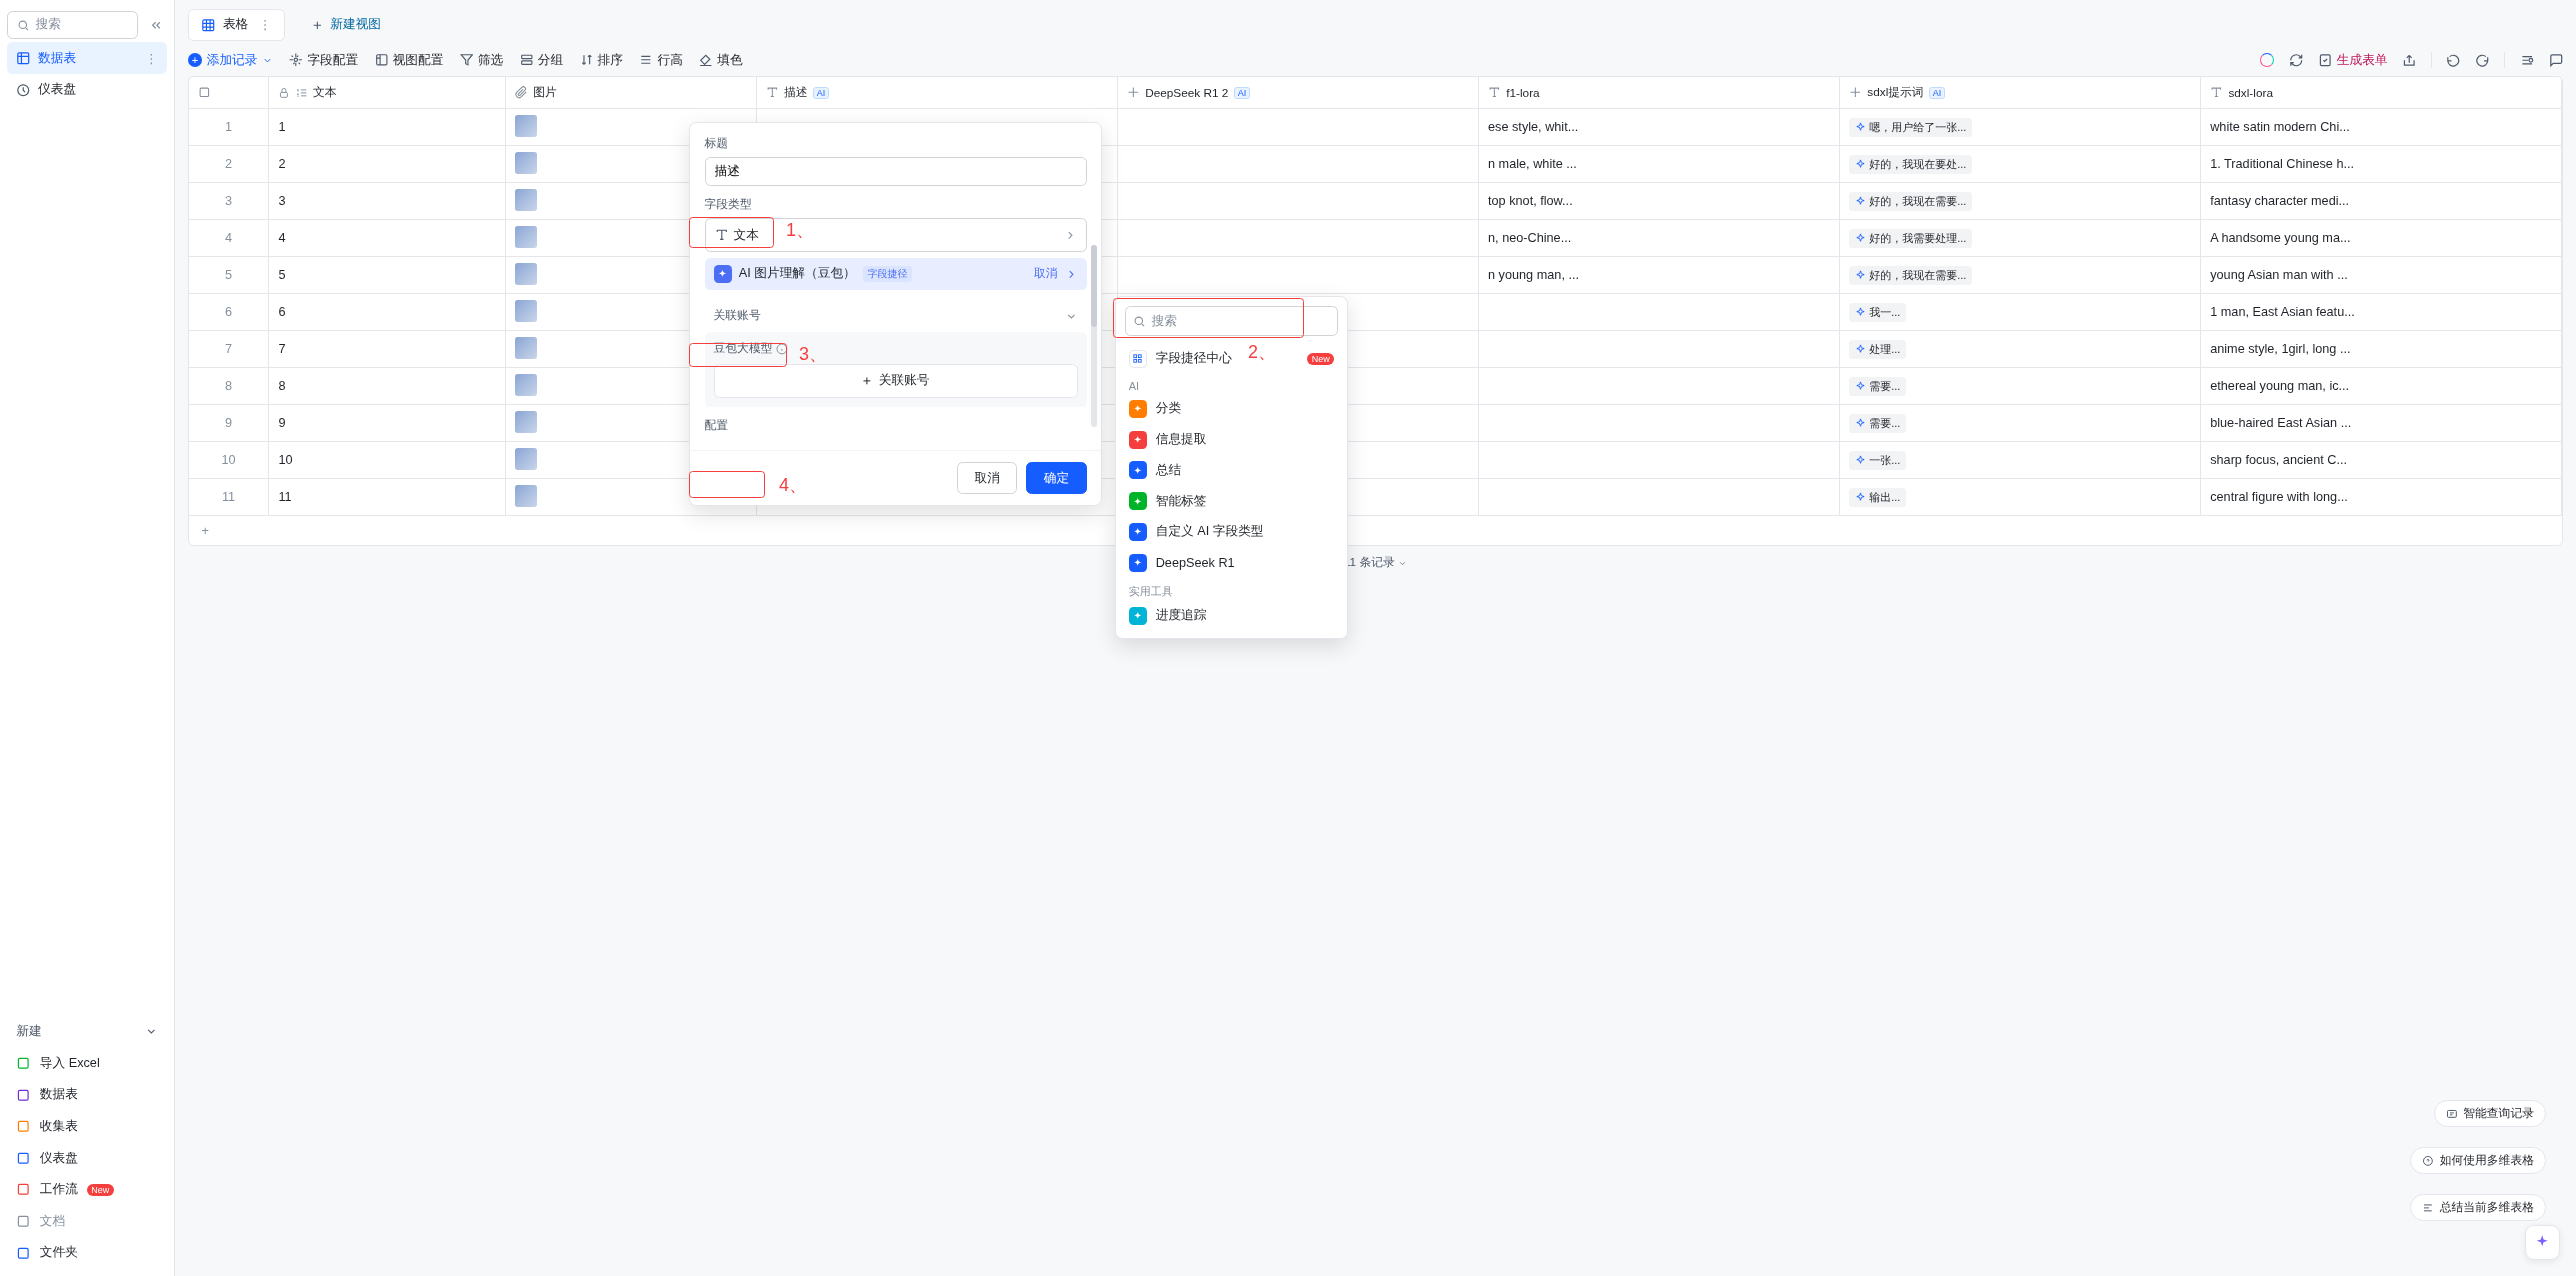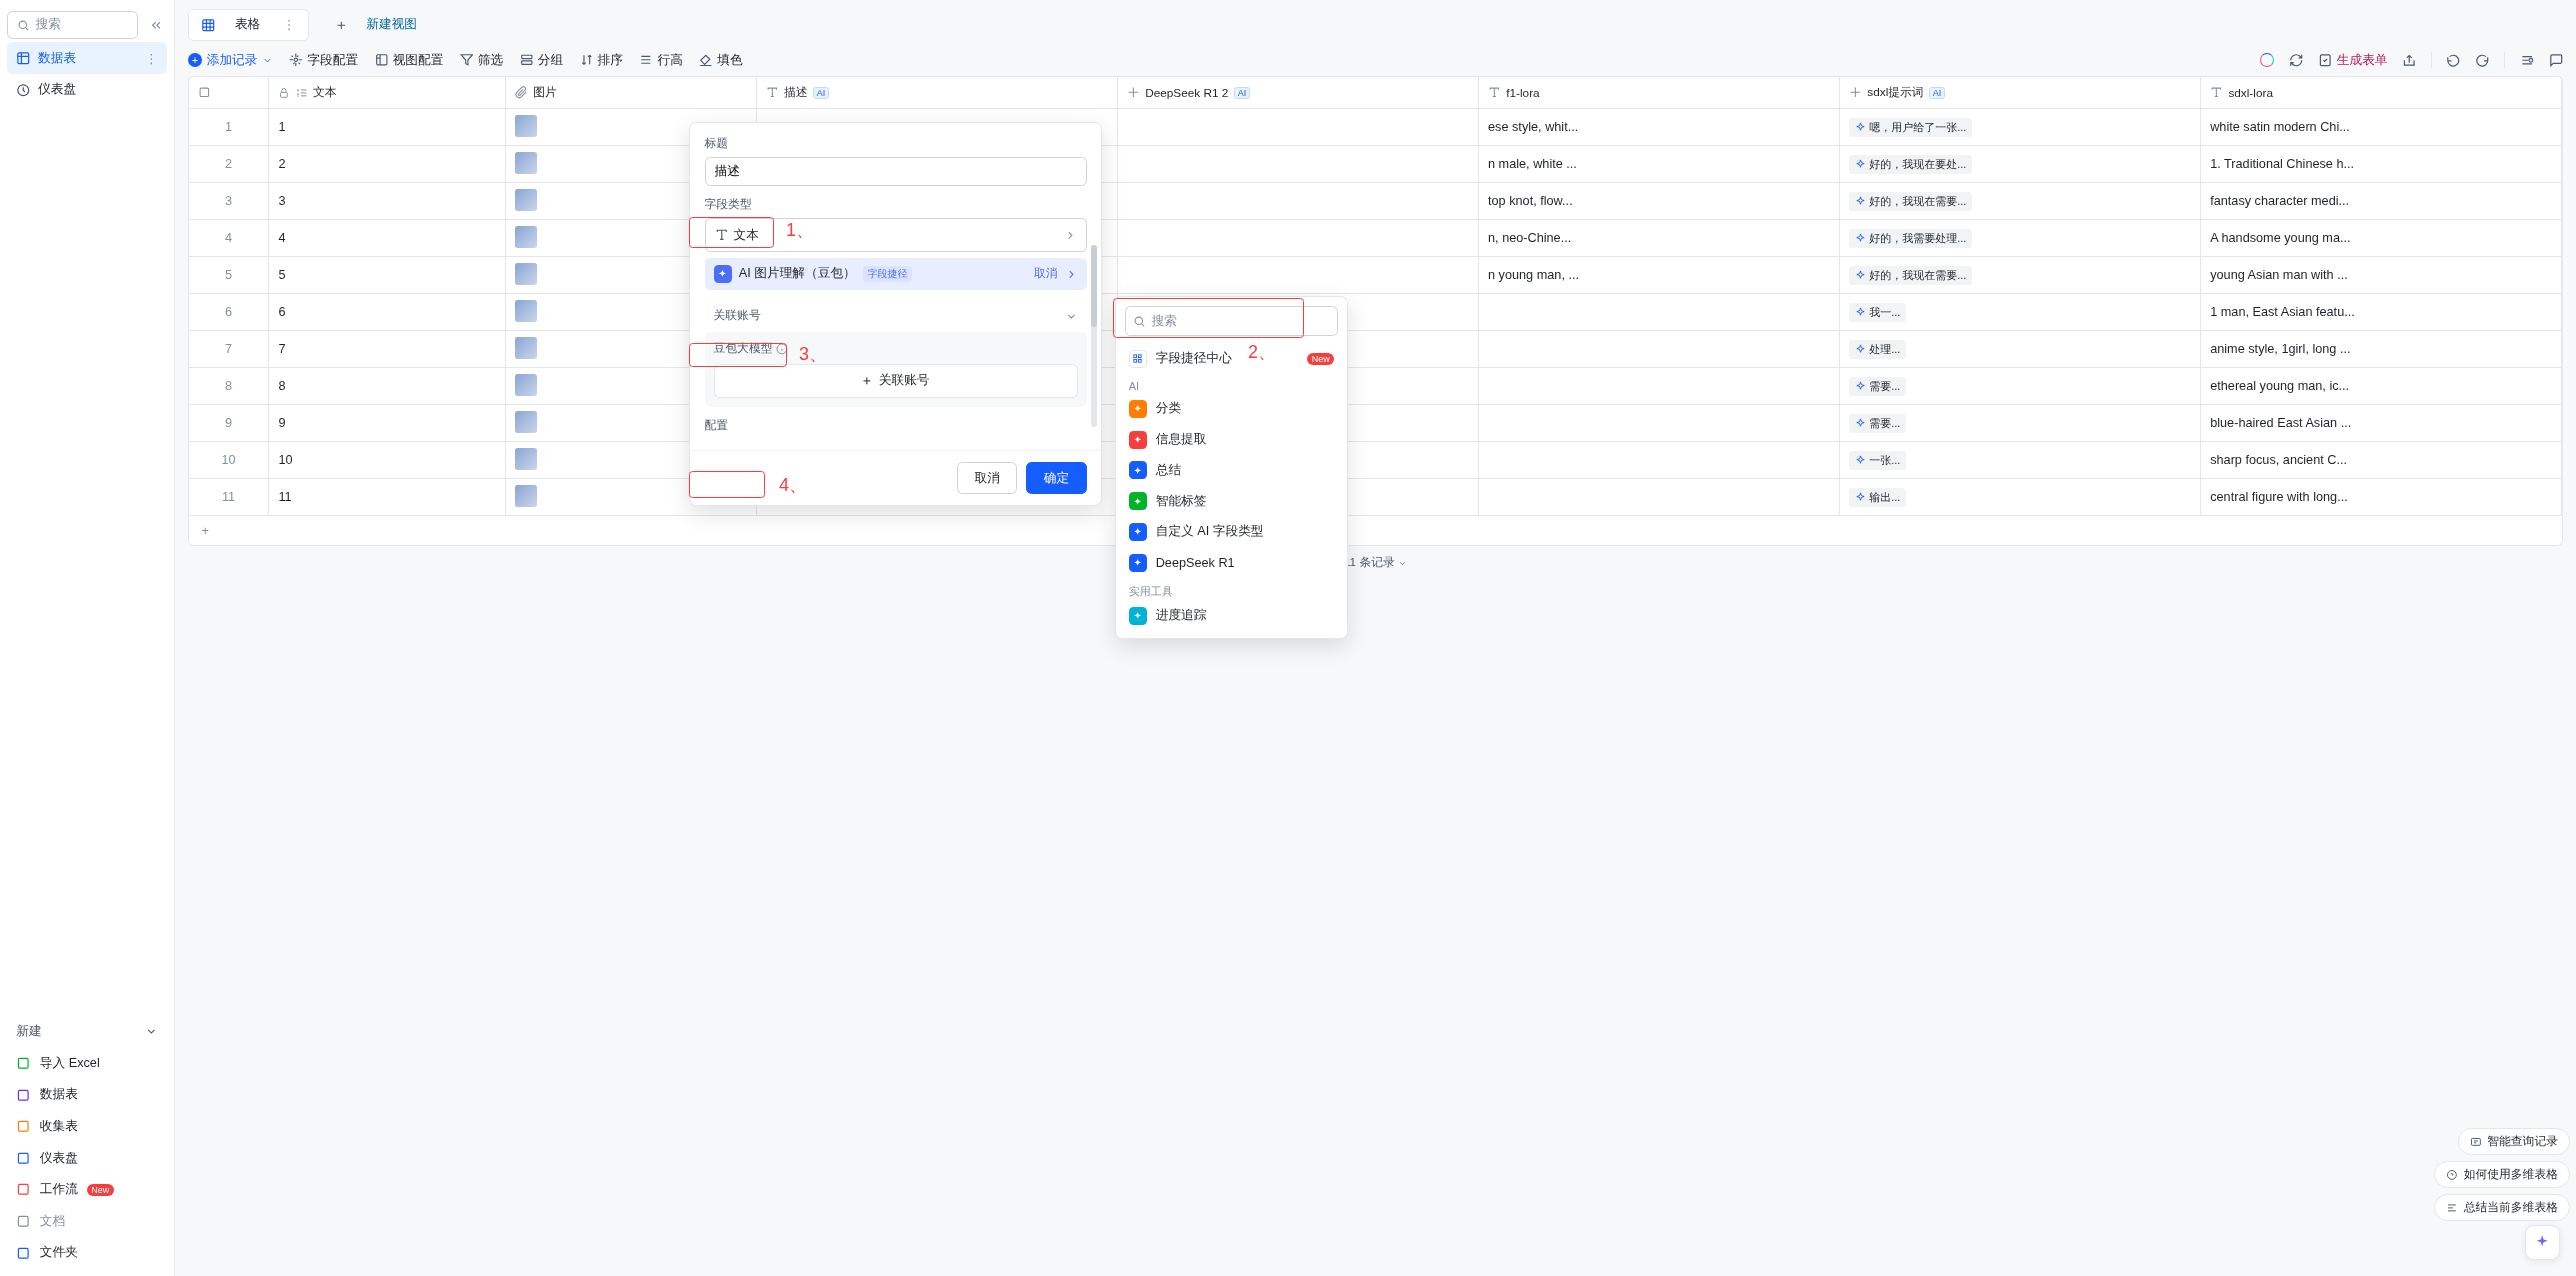--- a/index.html
+++ b/index.html
@@ -12,21 +12,21 @@
 .nav-item { display: flex; align-items: center; gap: 7.3px; padding: 7.3px 9px; border-radius: 5.5px; cursor: pointer; color: #1f2329; }
 .nav-item.active { background: #e8f3ff; color: #165dff; }
 .nav-item .dots { margin-left: auto; color: #86909c; }
 .sidebar-spacer { flex: 1; }
 .new-section { padding: 7.3px 9px; display: flex; align-items: center; justify-content: space-between; color: #4e5969; }
 .new-item { display: flex; align-items: center; gap: 9px; padding: 7.3px 9px; border-radius: 5.5px; cursor: pointer; color: #1f2329; }
 .new-item.muted { color: #86909c; }
 .badge-new { background: #f53f3f; color: #fff; font-size: 9px; padding: 0.9px 4.5px; border-radius: 7.3px; }
 .main { flex: 1; display: flex; flex-direction: column; background: #f7f8fa; position: relative; }
 .tabs-row { display: flex; align-items: center; padding: 9px 12.7px 3.6px; gap: 12.7px; }
-.tab { display: flex; align-items: center; gap: 19px; padding: 6.4px 12.7px; border-radius: 5.5px; background: #fff; border: 0.9px solid #e5e6eb; cursor: pointer; }
+.tab { display: flex; align-items: center; gap: 7px; padding: 6.4px 12.7px; border-radius: 5.5px; background: #fff; border: 0.9px solid #e5e6eb; cursor: pointer; }
 .tab.ghost { background: transparent; border: none; color: #0369a1; }
 .tab .dots { color: #86909c; margin-left: 3.6px; }
 .toolbar { display: flex; align-items: center; gap: 16.4px; padding: 7.3px 12.7px; }
 .tool-btn { display: flex; align-items: center; gap: 4.5px; color: #1f2329; cursor: pointer; font-size: 12.7px; }
 .add-record { color: #165dff; }
 .add-record .circle { width: 14.5px; height: 14.5px; border-radius: 50%; background: #165dff; color: #fff; display: inline-flex; align-items: center; justify-content: center; font-size: 11px; }
 .toolbar-right { margin-left: auto; display: flex; align-items: center; gap: 14.5px; color: #be185d; }
 .icon-btn { cursor: pointer; display: inline-flex; align-items: center; gap: 4.5px; }
 .rainbow { width: 14.5px; height: 14.5px; border-radius: 50%; border: 1.8px solid #ff4d94; border-top-color: #165dff; border-right-color: #00d4aa; }
 .divider-v { width: 0.9px; height: 16.4px; background: #e5e6eb; }
@@ -71,21 +71,21 @@
 .btn { padding: 6.4px 16.4px; border-radius: 5.5px; cursor: pointer; border: 0.9px solid #d0d3d6; background: #fff; }
 .btn.primary { background: #165dff; color: #fff; border-color: #165dff; }
 .redbox { position: absolute; border: 1.8px solid #f53f3f; border-radius: 3.6px; z-index: 30; pointer-events: none; }
 .redlabel { position: absolute; color: #f53f3f; font-size: 18px; z-index: 31; pointer-events: none; }
 .search-popup { position: absolute; left: 940px; top: 296px; width: 233px; background: #fff; border: 0.9px solid #e5e6eb; border-radius: 7.3px; box-shadow: 0 7.3px 22px rgba(0,0,0,0.12); z-index: 25; padding-bottom: 7.3px; }
 .search-popup .search-inp { margin: 9px 9px 7.3px; display: flex; align-items: center; gap: 5.5px; border: 0.9px solid #d0d3d6; border-radius: 5.5px; padding: 5.5px 7.3px; color: #86909c; }
 .popup-item { display: flex; align-items: center; gap: 9px; padding: 6.4px 12.7px; cursor: pointer; }
 .popup-cat { font-size: 11px; color: #86909c; padding: 5.5px 12.7px 1.8px; }
 .badge-new-sm { background: #f53f3f; color: #fff; font-size: 9px; padding: 0.9px 4.5px; border-radius: 7.3px; margin-left: auto; }
 .sq-ico { width: 18px; height: 18px; border-radius: 4.5px; display: inline-flex; align-items: center; justify-content: center; color: #fff; font-size: 10px; }
-.help-chips { position: absolute; right: 6px; bottom: 55px; display: flex; flex-direction: column; gap: 6px; align-items: flex-end; z-index: 5; }
+.help-chips { position: absolute; right: 30px; bottom: 55px; display: flex; flex-direction: column; gap: 20px; align-items: flex-end; z-index: 5; }
 .help-chip { display: flex; align-items: center; gap: 5.5px; background: #fff; border: 0.9px solid #e5e6eb; border-radius: 14.5px; padding: 4.5px 11px; font-size: 11.8px; color: #1f2329; cursor: pointer; }
 .sparkle-fab { position: absolute; right: 16.4px; bottom: 16.4px; width: 35px; height: 35px; border-radius: 9px; background: #fff; border: 0.9px solid #e5e6eb; display: flex; align-items: center; justify-content: center; box-shadow: 0 1.8px 7.3px rgba(0,0,0,0.08); cursor: pointer; z-index: 5; }
 .scroll-track { position: absolute; right: 3.6px; top: 122px; width: 6.4px; height: 182px; background: #e5e6eb; border-radius: 3.6px; z-index: 21; }
 .scroll-thumb { width: 6.4px; height: 82px; background: #c9cdd4; border-radius: 3.6px; }
 svg { display: block; }
 </style>
 </head>
 <body>
 
 <div class="app">

